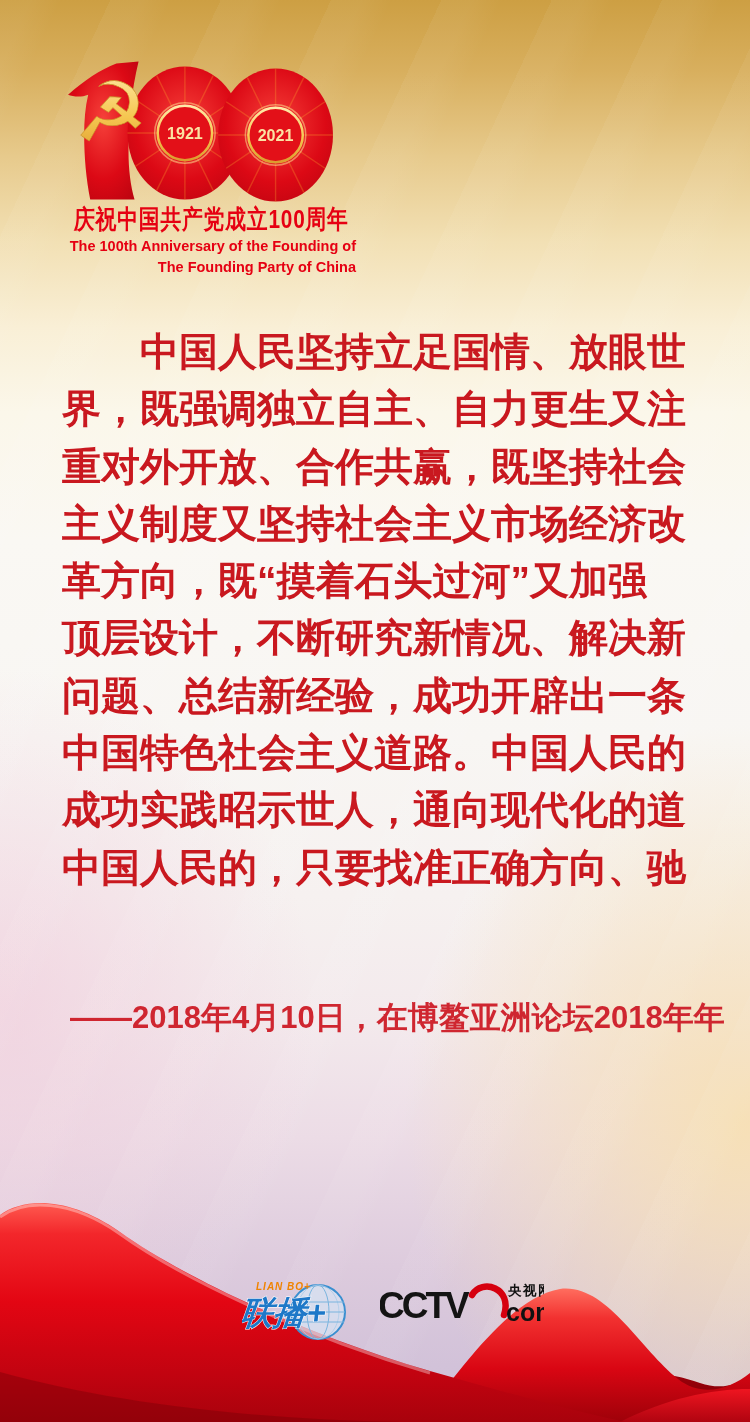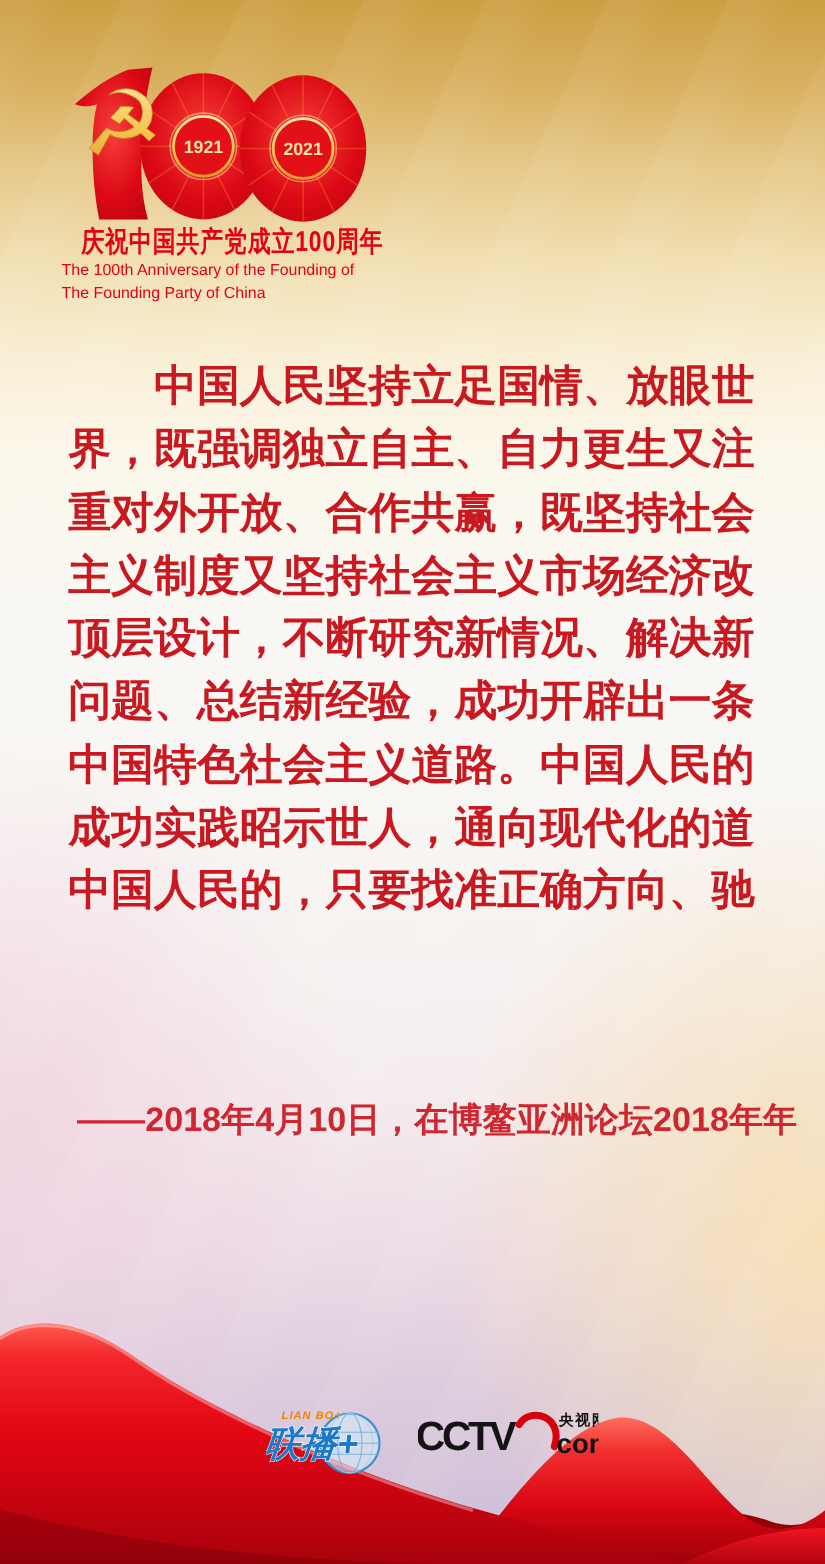--- a/index.html
+++ b/index.html
@@ -16,22 +16,22 @@
     background:radial-gradient(45% 28% at 99% 79%, rgba(247,224,180,.95) 0%, rgba(247,224,180,0) 100%);}
   .glow-pink{position:absolute;inset:0;
     background:radial-gradient(42% 24% at 0% 71%, rgba(240,203,219,.65) 0%, rgba(240,203,219,0) 100%);}
   .streaks{position:absolute;inset:0;opacity:.55;
     background:repeating-linear-gradient(115deg, rgba(255,255,255,.09) 0 28px, rgba(255,255,255,0) 56px 100px);}
 
   
   .logo100{position:absolute;left:62px;top:58px;width:272px;height:152px;}
   .title-cn{position:absolute;left:74px;top:202px;font-size:26px;font-weight:700;color:#e60012;
     letter-spacing:1px;transform:scaleX(.8);transform-origin:left top;white-space:nowrap;}
-  .title-en{position:absolute;left:56px;top:236px;width:300px;text-align:left;color:#e60012;
-    font-size:14.5px;font-weight:400;line-height:21px;}
+  .title-en{position:absolute;left:56px;top:236px;width:300px;text-align:right;color:#e60012;
+    font-size:14.5px;font-weight:700;line-height:21px;}
 
   
   .quote{position:absolute;left:62px;top:323px;width:628px;color:#c9181f;
     font-size:39px;font-weight:700;line-height:57.3px;letter-spacing:0;white-space:nowrap;}
   .quote .indent{padding-left:78px;}
   .attribution{position:absolute;left:70px;top:990px;width:630px;color:#cf2630;
     font-size:31px;font-weight:700;line-height:55px;white-space:nowrap;}
 
   
   .lianbo-logo{position:absolute;left:242px;top:1278px;width:106px;height:64px;}
@@ -115,20 +115,21 @@
   <div class="title-en">
     <div>The 100th Anniversary of the Founding of</div>
     <div>The Founding Party of China</div>
   </div>
 
   <div class="quote">
     <div class="indent">中国人民坚持立足国情、放眼世</div>
     <div>界，既强调独立自主、自力更生又注</div>
     <div>重对外开放、合作共赢，既坚持社会</div>
     <div>主义制度又坚持社会主义市场经济改</div>
+    <div>革方向，既“摸着石头过河”又加强</div>
     <div>顶层设计，不断研究新情况、解决新</div>
     <div>问题、总结新经验，成功开辟出一条</div>
     <div>中国特色社会主义道路。中国人民的</div>
     <div>成功实践昭示世人，通向现代化的道</div>
     <div>中国人民的，只要找准正确方向、驰</div>
   </div>
 
   <div class="attribution">
     <div>——2018年4月10日，在博鳌亚洲论坛2018年年</div>
   </div>

